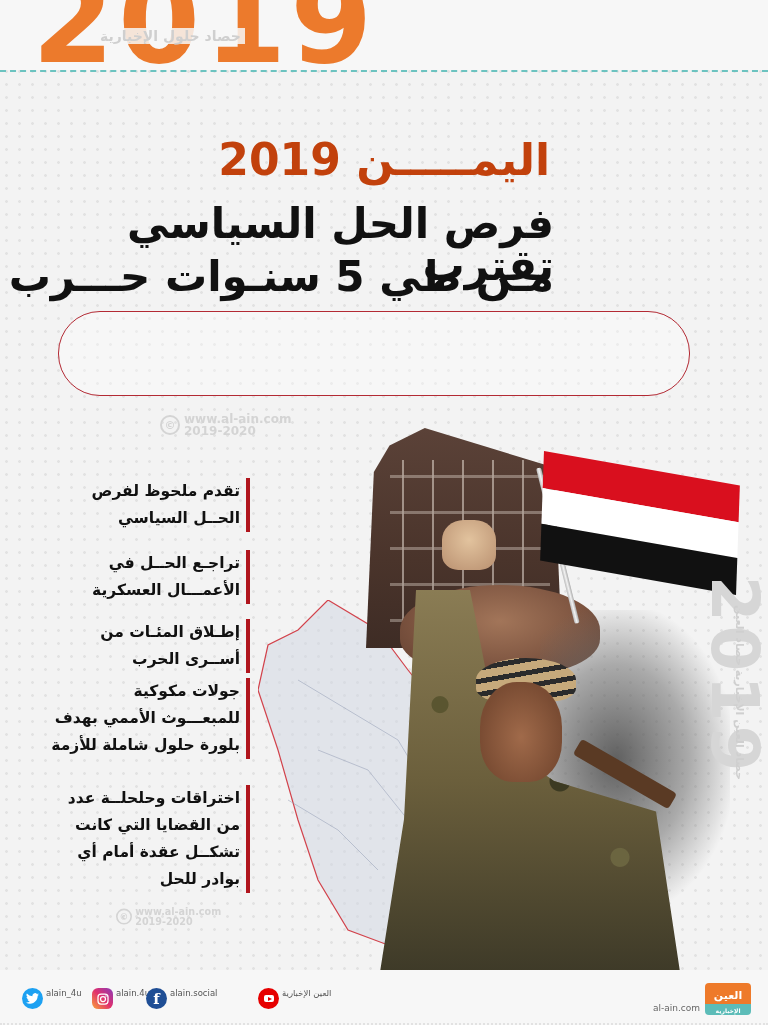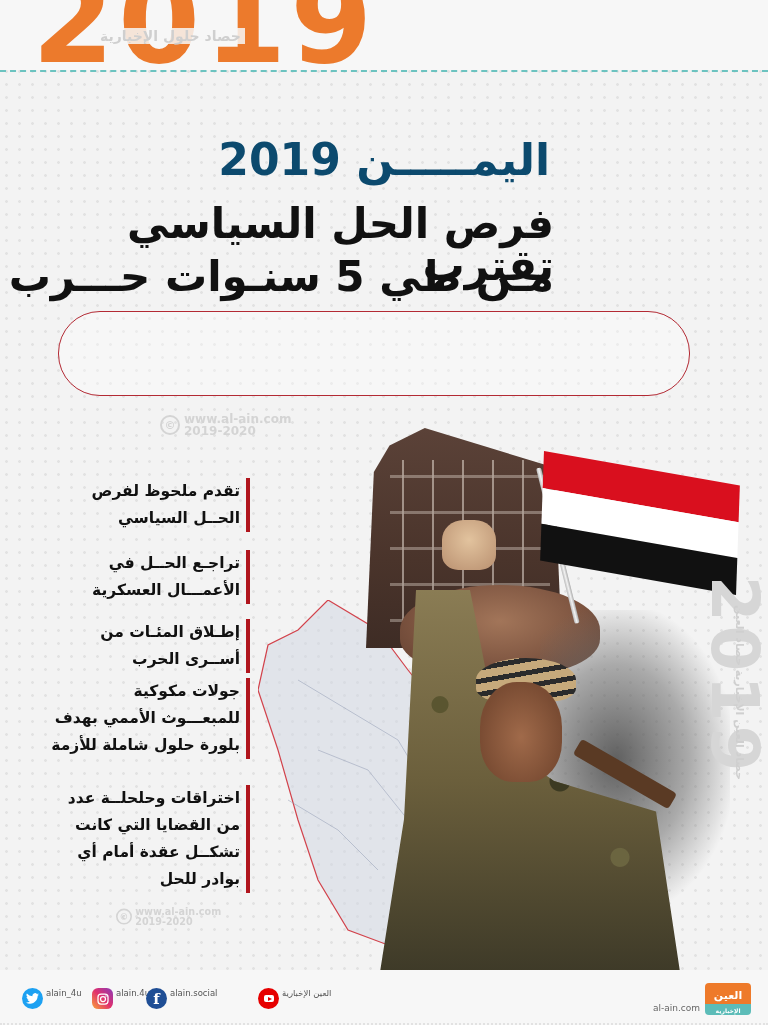--- a/index.html
+++ b/index.html
@@ -24,21 +24,21 @@
     .header-sub {
       position: absolute; left: 96px; top: 28px; font-size: 14px; font-weight: bold;
       color: #cfcfcf; direction: rtl; background: rgba(247,247,247,0.85); padding: 0 4px;
     }
     .header-divider {
       position: absolute; left: 0; top: 70px; width: 768px; height: 0;
       border-top: 2px dashed #6cc3c0;
     }
     .title-main {
       position: absolute; right: 218px; top: 138px; direction: rtl;
-      font-size: 44px; font-weight: bold; color: #0c4a6e; line-height: 1;
+      font-size: 44px; font-weight: bold; color: #c2410c; line-height: 1;
     }
     .title-line {
       position: absolute; right: 214px; direction: rtl;
       font-size: 42px; font-weight: bold; color: #111; line-height: 1;
     }
     .title-line.l1 { top: 203px; }
     .title-line.l2 { top: 256px; }
     .intro-box {
       position: absolute; left: 58px; top: 311px; width: 632px; height: 85px;
       border: 1.5px solid #b32a34; border-radius: 42px;

